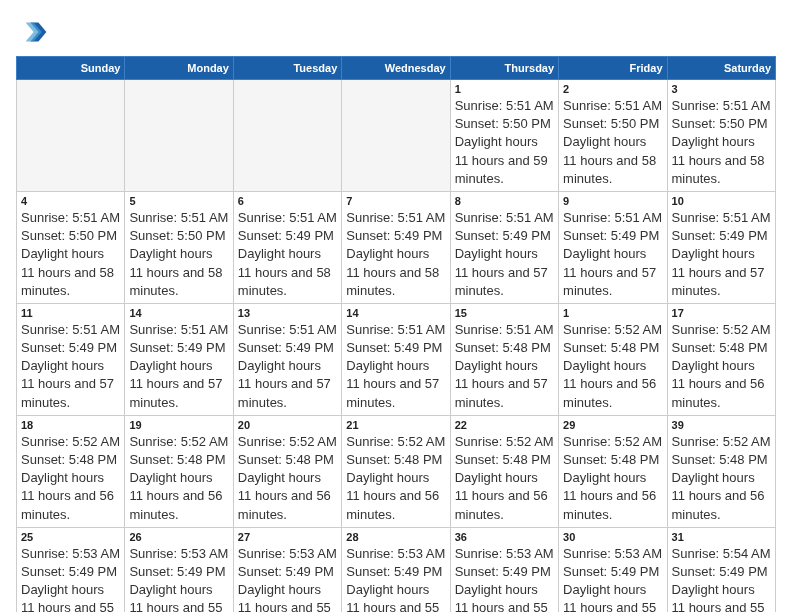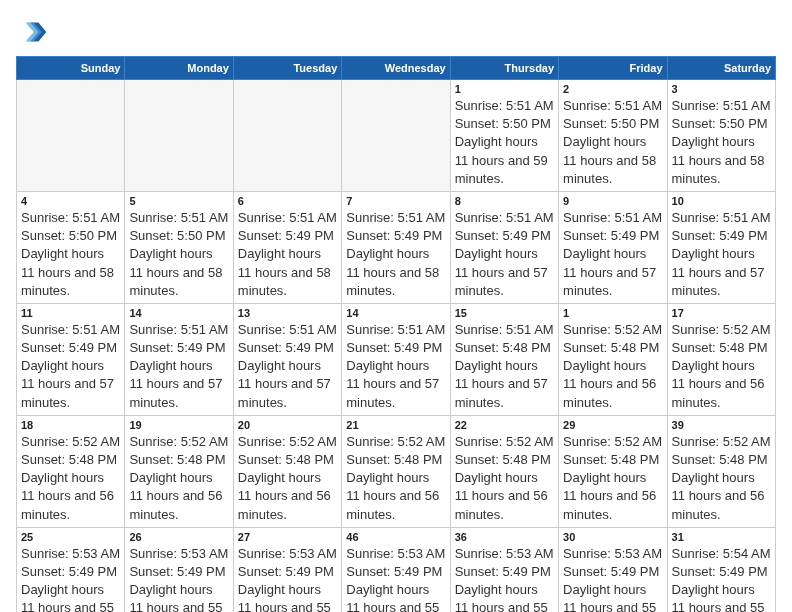--- a/index.html
+++ b/index.html
@@ -253,21 +253,21 @@
           </td>
           <td>
             <span class="day-number">26</span>
             <div class="day-info">Sunrise: 5:53 AM<br>Sunset: 5:49 PM<br>Daylight hours<br>11 hours and 55 minutes.</div>
           </td>
           <td>
             <span class="day-number">27</span>
             <div class="day-info">Sunrise: 5:53 AM<br>Sunset: 5:49 PM<br>Daylight hours<br>11 hours and 55 minutes.</div>
           </td>
           <td>
-            <span class="day-number">46</span>
+            <span class="day-number">28</span>
             <div class="day-info">Sunrise: 5:53 AM<br>Sunset: 5:49 PM<br>Daylight hours<br>11 hours and 55 minutes.</div>
           </td>
           <td>
             <span class="day-number">36</span>
             <div class="day-info">Sunrise: 5:53 AM<br>Sunset: 5:49 PM<br>Daylight hours<br>11 hours and 55 minutes.</div>
           </td>
           <td>
             <span class="day-number">30</span>
             <div class="day-info">Sunrise: 5:53 AM<br>Sunset: 5:49 PM<br>Daylight hours<br>11 hours and 55 minutes.</div>
           </td>

